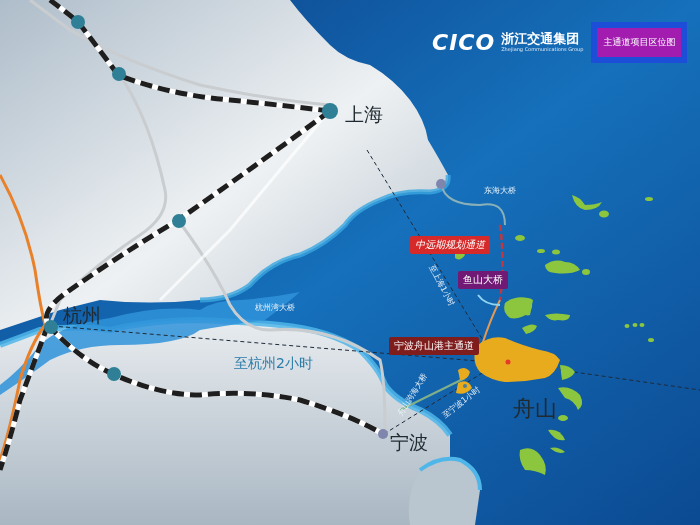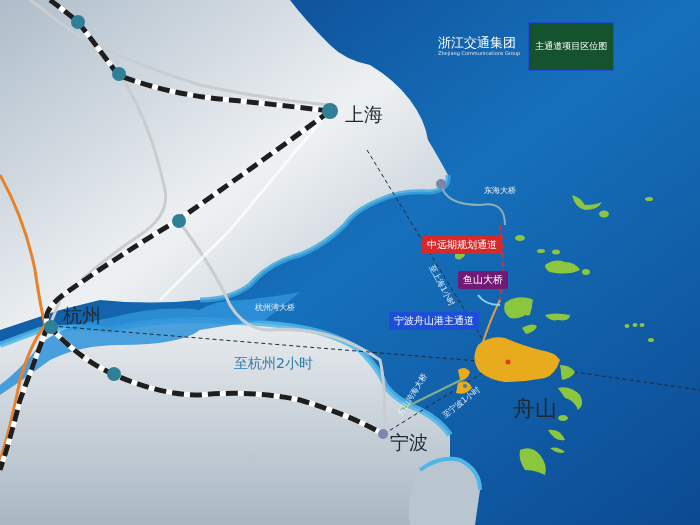--- a/index.html
+++ b/index.html
@@ -5,28 +5,28 @@
     html,body{margin:0;padding:0;}
     body{width:700px;height:525px;overflow:hidden;position:relative;font-family:"DejaVu Sans",sans-serif;}
     #map{position:absolute;left:0;top:0;width:700px;height:525px;}
     .label{position:absolute;white-space:nowrap;}
     .city{font-size:19px;color:#1f2a30;}
     .city-big{font-size:22px;color:#1f2a30;}
     .small-white{font-size:8px;color:#e8f2fa;}
     .small-teal{font-size:14px;color:#2a7ba8;}
     .tag{position:absolute;font-size:10px;color:#fff;padding:2px 5px;border-radius:2px;white-space:nowrap;}
     .tag-red{background:#d62a2a;}
-    .tag-orange{background:#1d4ed8;}
+    .tag-orange{background:#7f1d1d;margin-top:25px;}
     .tag-cyan{background:#701a75;}
     #logo{position:absolute;left:432px;top:22px;display:flex;align-items:center;}
     #logo .cico{font-family:"DejaVu Sans",sans-serif;font-weight:bold;font-style:italic;font-size:22px;color:#fff;letter-spacing:1px;}
     #logo .cn{display:flex;flex-direction:column;margin-left:6px;}
-    #logo .cn .t{font-size:13px;color:#fff;font-weight:normal;line-height:14px;}
+    #logo .cn .t{font-size:13px;color:#fff;font-weight:bold;line-height:14px;}
     #logo .cn .e{font-size:5px;color:#dfe8f2;line-height:7px;}
-    #logo .badge{margin-left:8px;background:#14532d;color:#fff;font-size:9px;padding:17px 6px;border:1px solid #1d4ed8;}
+    #logo .badge{margin-left:8px;background:#a21caf;color:#fff;font-size:9px;padding:8px 6px;border:6px solid #1d4ed8;}
     .rot{transform-origin:left top;}
   </style>
 </head>
 <body>
 
 <svg id="map" viewBox="0 0 700 525" xmlns="http://www.w3.org/2000/svg">
   <defs>
     <linearGradient id="sea" x1="0" y1="0" x2="1" y2="1">
       <stop offset="0" stop-color="#0a3f86"></stop>
       <stop offset="0.5" stop-color="#1670bb"></stop>
@@ -129,35 +129,36 @@
     <circle cx="330" cy="111" r="8"></circle>
     <circle cx="179" cy="221" r="7"></circle>
     <circle cx="51" cy="327" r="7"></circle>
     <circle cx="114" cy="374" r="7"></circle>
   </g>
   <circle cx="441" cy="184" r="5" fill="#7f86ad"></circle>
   <circle cx="383" cy="434" r="5" fill="#7f86ad"></circle>
 </svg>
 
 <div id="logo">
+  <span class="cico">CICO</span>
   <span class="cn">
     <span class="t">浙江交通集团</span>
     <span class="e">Zhejiang Communications Group</span>
   </span>
   <span class="badge">主通道项目区位图</span>
 </div>
 
 <span class="label city" style="left:345px;top:102px;">上海</span>
 <span class="label city" style="left:63px;top:303px;">杭州</span>
 <span class="label city" style="left:390px;top:430px;">宁波</span>
 <span class="label city-big" style="left:513px;top:350px;margin-top:44px;">舟山</span>
 
 <span class="label small-white" style="left:460px;top:185px;margin-left:24px;">东海大桥</span>
 <span class="label small-white" style="left:255px;top:302px;text-align:center;">杭州湾大桥</span>
 <span class="label small-white rot" style="left:395px;top:412px;transform:rotate(-58deg);">舟山跨海大桥</span>
 
 <span class="label small-teal" style="left:234px;top:355px;">至杭州2小时</span>
 <span class="label small-white rot" style="left:436px;top:263px;transform:rotate(62deg);">至上海1小时</span>
 <span class="label small-white rot" style="left:440px;top:412px;transform:rotate(-38deg);">至宁波1小时</span>
 
-<span class="tag tag-red" style="left:422px;top:236px;">中远期规划通道</span>
+<span class="tag tag-red" style="left:410px;top:236px;font-style:italic;">中远期规划通道</span>
 <span class="tag tag-cyan" style="left:458px;top:271px;">鱼山大桥</span>
 <span class="tag tag-orange" style="left:389px;top:312px;">宁波舟山港主通道</span>
 
 </body></html>

